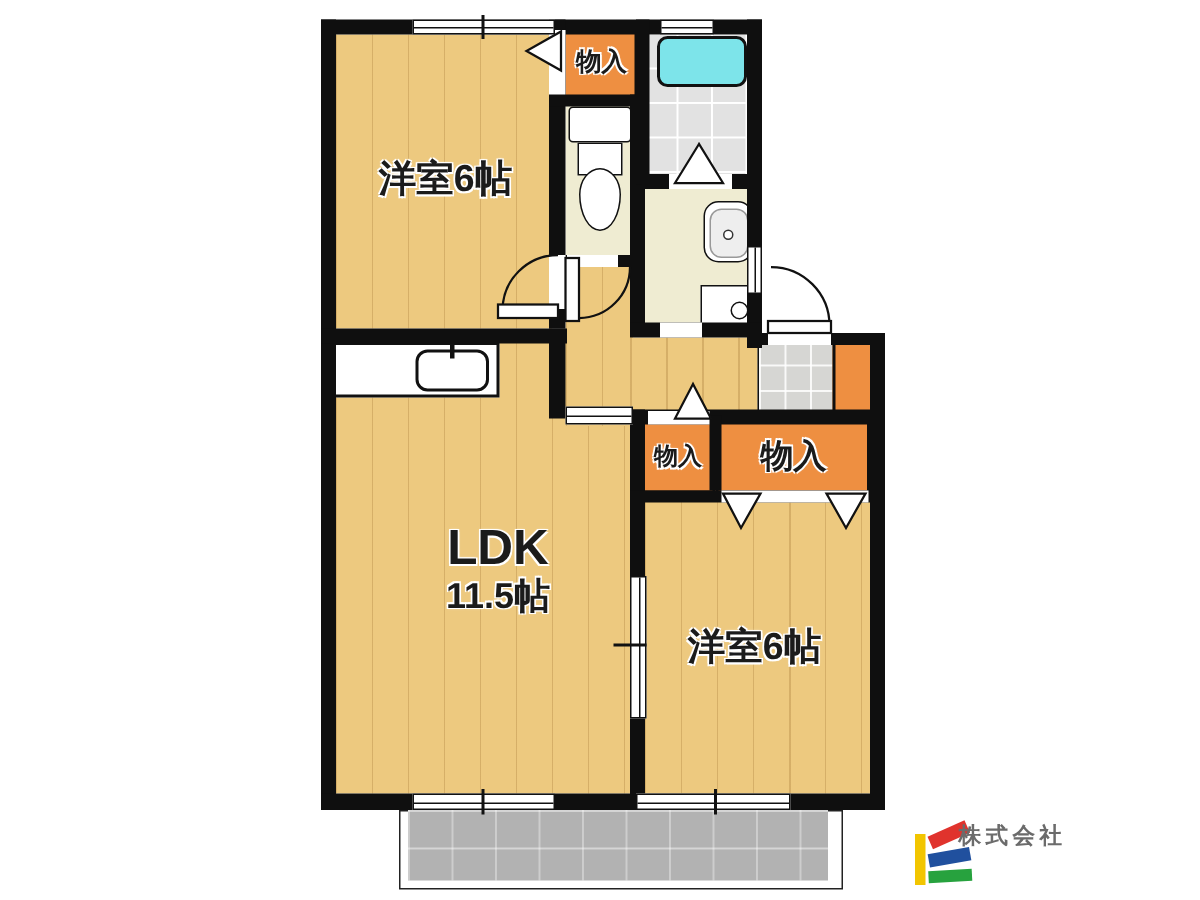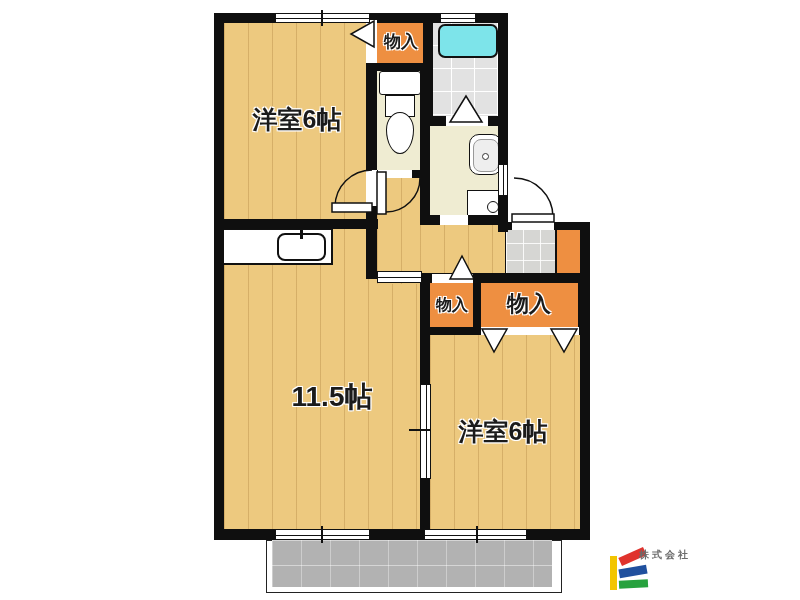--- a/index.html
+++ b/index.html
@@ -33,21 +33,21 @@
   .balc-outline{position:absolute;border:1px solid #222;background:#fff;box-sizing:border-box;}
   .balc-deck{position:absolute;background:#b2b2b2;
        background-image:linear-gradient(rgba(255,255,255,.45) 1px,transparent 1px),linear-gradient(90deg,rgba(255,255,255,.35) 1px,transparent 1px);
        background-size:29px 25px;}
   svg.overlay{position:absolute;left:0;top:0;pointer-events:none;}
   .logo{position:absolute;left:606px;top:546px;width:194px;height:50px;}
   .logo .bar{position:absolute;left:4px;top:10px;width:7px;height:34px;background:#f2c500;}
   .logo .s1{position:absolute;left:13px;top:6px;width:27px;height:9px;background:#e0332d;transform:rotate(-24deg);}
   .logo .s2{position:absolute;left:13px;top:21px;width:28px;height:9px;background:#20509e;transform:rotate(-10deg);}
   .logo .s3{position:absolute;left:13px;top:34px;width:29px;height:8px;background:#27a23e;transform:rotate(-3deg);}
-  .logo .small{position:absolute;left:33px;top:2px;font-size:10px;letter-spacing:3px;color:#6b6b6b;font-weight:bold;}
+  .logo .small{position:absolute;left:33px;top:2px;font-size:15px;letter-spacing:3px;color:#6b6b6b;font-weight:bold;}
   .logo .big{position:absolute;left:31px;top:11px;font-size:29px;letter-spacing:1px;color:#8d8d8d;font-weight:bold;}
 </style>
 </head>
 <body>
 
 <div class="plan">
 
   <div class="wood" style="left:224px;top:23px;width:144px;height:196px;"></div>
   <div class="wood" style="left:224px;top:228px;width:196px;height:301px;"></div>
   <div class="wood" style="left:377px;top:170px;width:45px;height:114px;"></div>
@@ -135,21 +135,22 @@
     <rect x="512" y="214" width="42" height="8" fill="#fff" stroke="#111" stroke-width="1.5"></rect>
     <path d="M 374 21 L 374 47 L 351 34 Z" fill="#fff" stroke="#111" stroke-width="1.5"></path>
     <path d="M 466 96 L 450 122 L 482 122 Z" fill="#fff" stroke="#111" stroke-width="1.5"></path>
     <path d="M 462 256 L 450 279 L 474 279 Z" fill="#fff" stroke="#111" stroke-width="1.5"></path>
     <path d="M 482 329 L 507 329 L 494 352 Z" fill="#fff" stroke="#111" stroke-width="1.5"></path>
     <path d="M 551 329 L 577 329 L 564 352 Z" fill="#fff" stroke="#111" stroke-width="1.5"></path>
   </svg>
 
   <div class="lbl" style="left:297px;top:119px;font-size:25px;">洋室6帖</div>
   <div class="lbl" style="left:401px;top:41px;font-size:17px;">物入</div>
-  <div class="lbl" style="left:332px;top:397px;font-size:28px;">11.5帖</div>
+  <div class="lbl" style="left:332px;top:365px;font-size:33px;">LDK</div>
+  <div class="lbl" style="left:332px;top:397px;font-size:24px;">11.5帖</div>
   <div class="lbl" style="left:452px;top:305px;font-size:16px;">物入</div>
   <div class="lbl" style="left:529px;top:304px;font-size:22px;">物入</div>
   <div class="lbl" style="left:503px;top:431px;font-size:25px;">洋室6帖</div>
 
   <div class="logo">
     <div class="bar"></div>
     <div class="s1"></div>
     <div class="s2"></div>
     <div class="s3"></div>
     <div class="small">株式会社</div>

